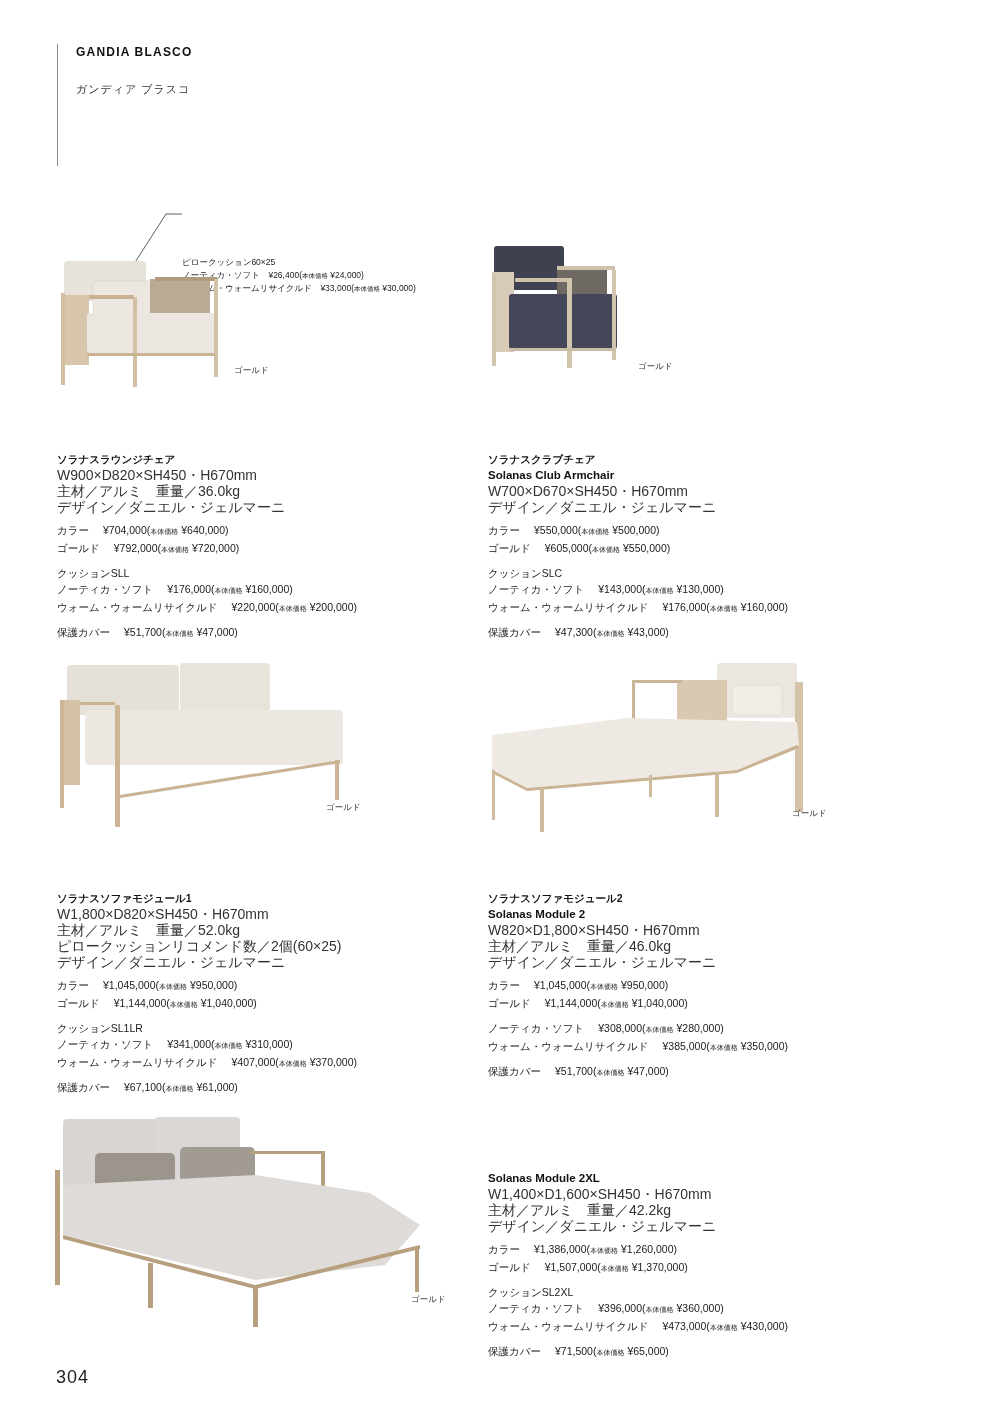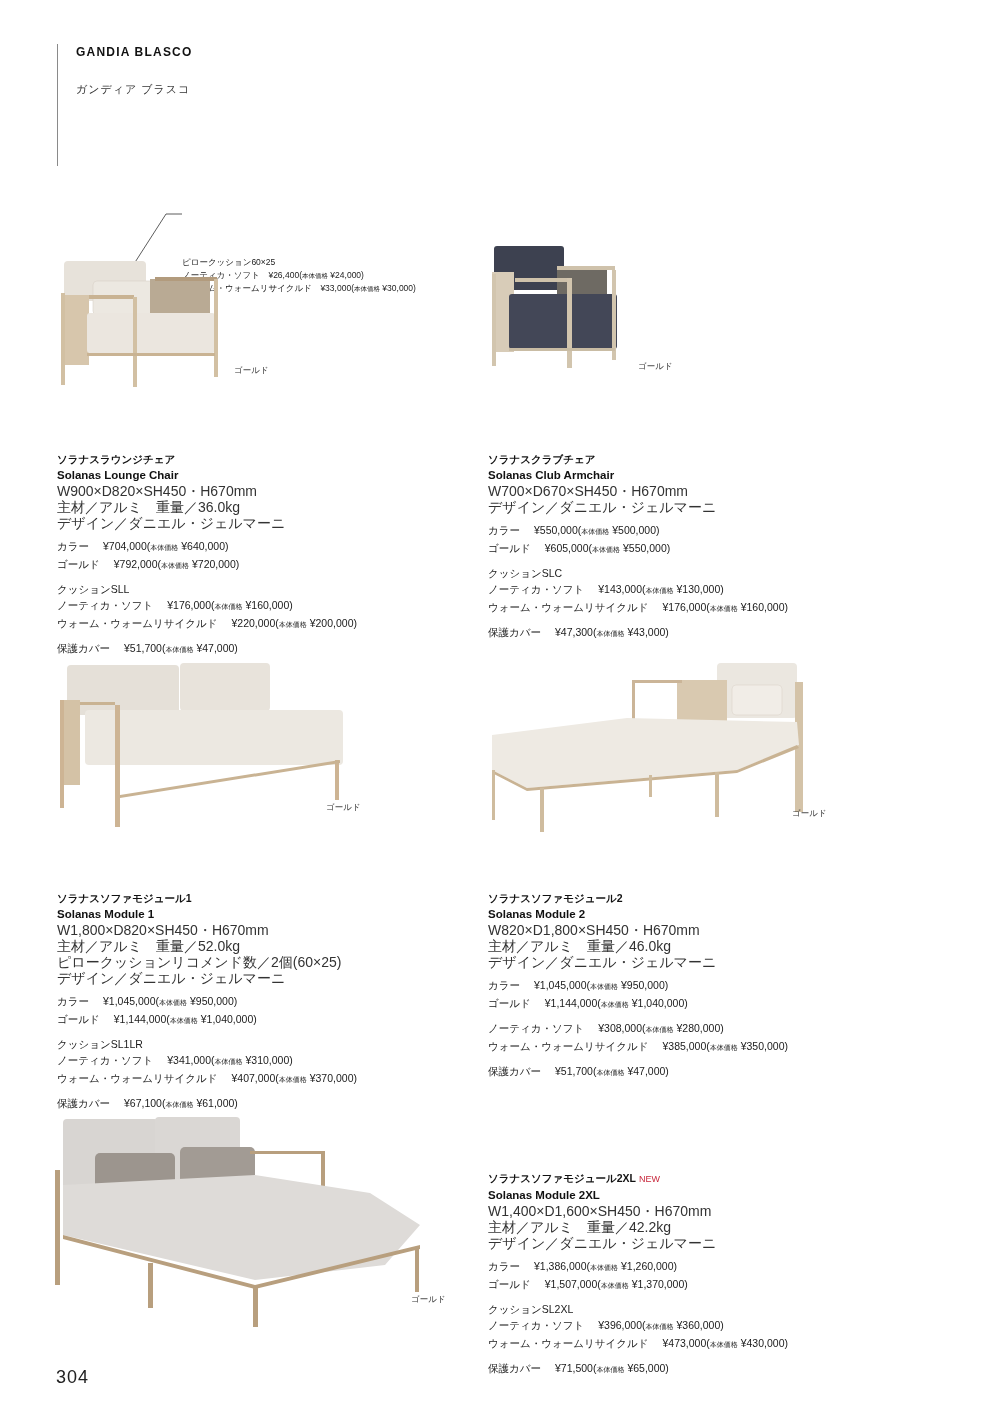--- a/index.html
+++ b/index.html
@@ -79,21 +79,20 @@
     <rect x="125" y="28" width="4" height="90" fill="#d2c5ae"></rect>
     <rect x="70" y="24" width="58" height="4" fill="#cfc2ab"></rect>
     <rect x="5" y="32" width="4" height="92" fill="#d2c5ae"></rect>
     <rect x="22" y="106" width="106" height="3" fill="#c9bca4"></rect>
   </svg>
 </div>
 <div class="finish" style="left:638px; top:361px;">ゴールド</div>
 
 <div class="product" style="left:57px; top:406px;">
   <div class="p-name-ja">ソラナスラウンジチェア</div>
-  <div class="p-name-en">Solanas Lounge Chair</div>
   <div class="spec">W900×D820×SH450・H670mm</div>
   <div class="spec">主材／アルミ　重量／36.0kg</div>
   <div class="spec">デザイン／ダニエル・ジェルマーニ</div>
   <div class="price-group">
     <div class="price"><span>カラー</span><span class="gap"></span><span>¥704,000</span>(<span class="net-lbl">本体価格</span> <span>¥640,000</span>)</div>
     <div class="price"><span>ゴールド</span><span class="gap"></span><span>¥792,000</span>(<span class="net-lbl">本体価格</span> <span>¥720,000</span>)</div>
   </div>
   <div class="price-group">
     <div class="price">クッションSLL</div>
     <div class="price"><span>ノーティカ・ソフト</span><span class="gap"></span><span>¥176,000</span>(<span class="net-lbl">本体価格</span> <span>¥160,000</span>)</div>
@@ -151,21 +150,20 @@
     <rect x="5" y="110" width="3" height="50" fill="#cfbc9e"></rect>
     <rect x="53" y="128" width="4" height="44" fill="#cfbc9e"></rect>
     <rect x="162" y="115" width="3" height="22" fill="#cfbc9e"></rect>
     <rect x="228" y="112" width="4" height="45" fill="#cfbc9e"></rect>
   </svg>
 </div>
 <div class="finish" style="left:792px; top:808px;">ゴールド</div>
 
 <div class="product" style="left:57px; top:845px;">
   <div class="p-name-ja">ソラナスソファモジュール1</div>
-  <div class="p-name-en">Solanas Module 1</div>
   <div class="spec">W1,800×D820×SH450・H670mm</div>
   <div class="spec">主材／アルミ　重量／52.0kg</div>
   <div class="spec">ピロークッションリコメンド数／2個(60×25)</div>
   <div class="spec">デザイン／ダニエル・ジェルマーニ</div>
   <div class="price-group">
     <div class="price"><span>カラー</span><span class="gap"></span><span>¥1,045,000</span>(<span class="net-lbl">本体価格</span> <span>¥950,000</span>)</div>
     <div class="price"><span>ゴールド</span><span class="gap"></span><span>¥1,144,000</span>(<span class="net-lbl">本体価格</span> <span>¥1,040,000</span>)</div>
   </div>
   <div class="price-group">
     <div class="price">クッションSL1LR</div>
@@ -208,21 +206,20 @@
     <polygon points="8,120 200,170 365,130 365,134 200,174 8,124" fill="#b89f7e"></polygon>
     <rect x="0" y="55" width="5" height="115" fill="#b89f7e"></rect>
     <rect x="93" y="148" width="5" height="45" fill="#b89f7e"></rect>
     <rect x="198" y="170" width="5" height="42" fill="#b89f7e"></rect>
     <rect x="360" y="132" width="4" height="45" fill="#b89f7e"></rect>
   </svg>
 </div>
 <div class="finish" style="left:411px; top:1294px;">ゴールド</div>
 
 <div class="product" style="left:488px; top:1125px;">
-  <div class="p-name-ja"><span>ソラナスソファモジュール2XL</span><span class="new">NEW</span></div>
   <div class="p-name-en">Solanas Module 2XL</div>
   <div class="spec">W1,400×D1,600×SH450・H670mm</div>
   <div class="spec">主材／アルミ　重量／42.2kg</div>
   <div class="spec">デザイン／ダニエル・ジェルマーニ</div>
   <div class="price-group">
     <div class="price"><span>カラー</span><span class="gap"></span><span>¥1,386,000</span>(<span class="net-lbl">本体価格</span> <span>¥1,260,000</span>)</div>
     <div class="price"><span>ゴールド</span><span class="gap"></span><span>¥1,507,000</span>(<span class="net-lbl">本体価格</span> <span>¥1,370,000</span>)</div>
   </div>
   <div class="price-group">
     <div class="price">クッションSL2XL</div>

